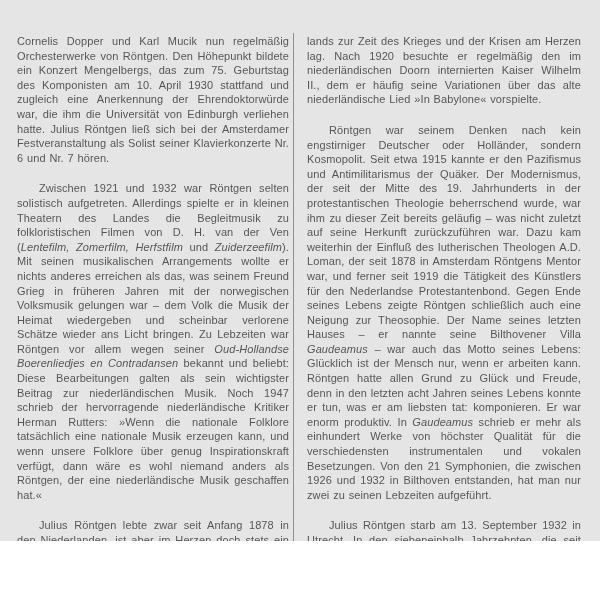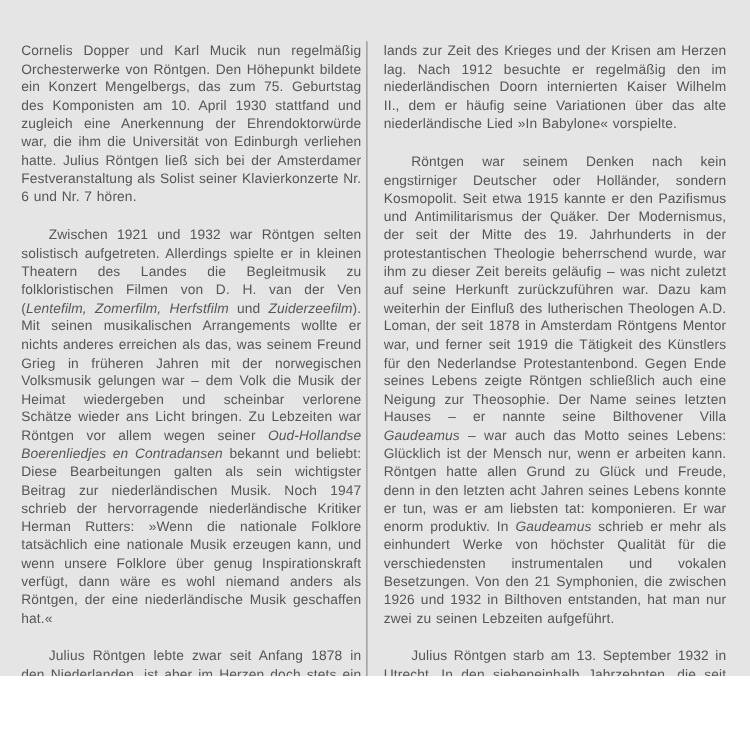--- a/index.html
+++ b/index.html
@@ -59,19 +59,19 @@
 <div class="page">
   <div class="col col-left">
       <p class="para"><span>Cornelis Dopper und Karl Mucik nun regelmäßig Orchesterwerke von Röntgen. Den Höhepunkt bildete ein Konzert Mengelbergs, das zum 75. Geburtstag des Komponisten am 10. April 1930 stattfand und zugleich eine Anerkennung der Ehrendoktorwürde war, die ihm die Universität von Edinburgh verliehen hatte. Julius Röntgen ließ sich bei der Amsterdamer Festveranstaltung als Solist seiner Klavierkonzerte Nr. 6 und Nr. 7 hören.</span></p>
       <p class="para indent"><span>Zwischen 1921 und 1932 war Röntgen selten solistisch aufgetreten. Allerdings spielte er in kleinen Theatern des Landes die Begleitmusik zu folkloristischen Filmen von D. H. van der Ven (</span><i>Lentefilm, Zomerfilm, Herfstfilm</i><span> und </span><i>Zuiderzeefilm</i><span>). Mit seinen musikalischen Arrangements wollte er nichts anderes erreichen als das, was seinem Freund Grieg in früheren Jahren mit der norwegischen Volksmusik gelungen war – dem Volk die Musik der Heimat wiedergeben und scheinbar verlorene Schätze wieder ans Licht bringen. Zu Lebzeiten war Röntgen vor allem wegen seiner </span><i>Oud-Hollandse Boerenliedjes en Contradansen</i><span> bekannt und beliebt: Diese Bearbeitungen galten als sein wichtigster Beitrag zur niederländischen Musik. Noch 1947 schrieb der hervorragende niederländische Kritiker Herman Rutters: »Wenn die nationale Folklore tatsächlich eine nationale Musik erzeugen kann, und wenn unsere Folklore über genug Inspirationskraft verfügt, dann wäre es wohl niemand anders als Röntgen, der eine niederländische Musik geschaffen hat.«</span></p>
       <p class="para indent"><span>Julius Röntgen lebte zwar seit Anfang 1878 in den Niederlanden, ist aber im Herzen doch stets ein Deutscher geblieben. In seinen großen Motetten </span><i>Wider den Krieg</i><span> (1914) und </span><i>Wider den Frieden</i><span> (1920) sowie in seiner </span><i>Bußcantate</i><span> (1925) auf Texte des Alten Testaments verriet er, wie sehr ihm das Schicksal Deutsch-</span></p>
     </div>
 
   <div class="divider"></div>
 
   <div class="col col-right">
-      <p class="para"><span>lands zur Zeit des Krieges und der Krisen am Herzen lag. Nach 1912 besuchte er regelmäßig den im niederländischen Doorn internierten Kaiser Wilhelm II., dem er häufig seine Variationen über das alte niederländische Lied »In Babylone« vorspielte.</span></p>
+      <p class="para"><span>lands zur Zeit des Krieges und der Krisen am Herzen lag. Nach 1920 besuchte er regelmäßig den im niederländischen Doorn internierten Kaiser Wilhelm II., dem er häufig seine Variationen über das alte niederländische Lied »In Babylone« vorspielte.</span></p>
       <p class="para indent"><span>Röntgen war seinem Denken nach kein engstirniger Deutscher oder Holländer, sondern Kosmopolit. Seit etwa 1915 kannte er den Pazifismus und Antimilitarismus der Quäker. Der Modernismus, der seit der Mitte des 19. Jahrhunderts in der protestantischen Theologie beherrschend wurde, war ihm zu dieser Zeit bereits geläufig – was nicht zuletzt auf seine Herkunft zurückzuführen war. Dazu kam weiterhin der Einfluß des lutherischen Theologen A.D. Loman, der seit 1878 in Amsterdam Röntgens Mentor war, und ferner seit 1919 die Tätigkeit des Künstlers für den Nederlandse Protestantenbond. Gegen Ende seines Lebens zeigte Röntgen schließlich auch eine Neigung zur Theosophie. Der Name seines letzten Hauses – er nannte seine Bilthovener Villa </span><i>Gaudeamus</i><span> – war auch das Motto seines Lebens: Glücklich ist der Mensch nur, wenn er arbeiten kann. Röntgen hatte allen Grund zu Glück und Freude, denn in den letzten acht Jahren seines Lebens konnte er tun, was er am liebsten tat: komponieren. Er war enorm produktiv. In </span><i>Gaudeamus</i><span> schrieb er mehr als einhundert Werke von höchster Qualität für die verschiedensten instrumentalen und vokalen Besetzungen. Von den 21 Symphonien, die zwischen 1926 und 1932 in Bilthoven entstanden, hat man nur zwei zu seinen Lebzeiten aufgeführt.</span></p>
       <p class="para indent"><span>Julius Röntgen starb am 13. September 1932 in Utrecht. In den siebeneinhalb Jahrzehnten, die seit seinem Tod vergangen sind, haben sich einige seiner Werke immer einer gewissen Beliebtheit erfreut, während der größte Teil seines Schaffens nach wie vor eine</span></p>
     </div>
 
   <div class="page-number">7</div>
 </div>
 
 </body></html>

